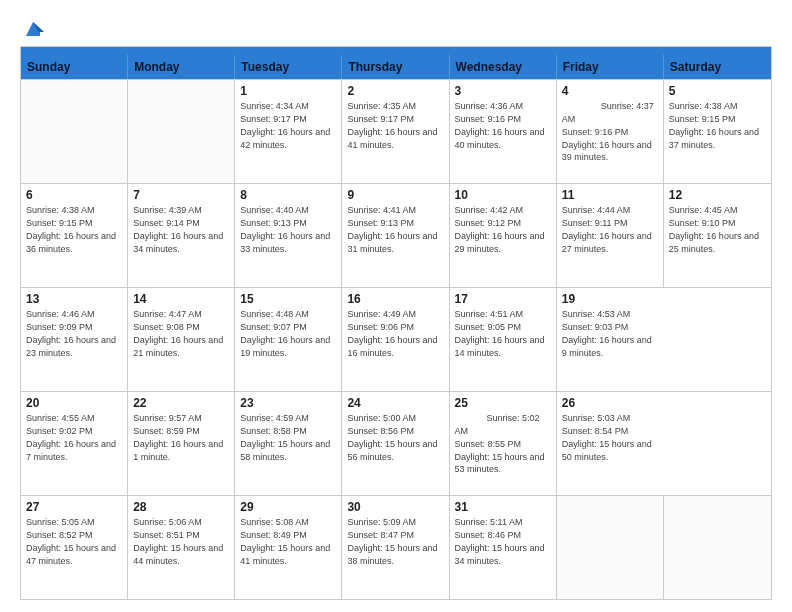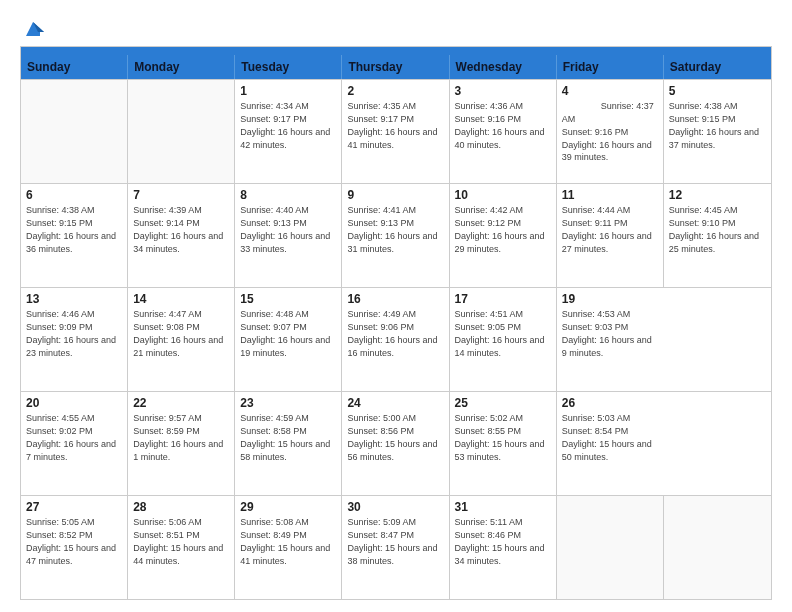--- a/index.html
+++ b/index.html
@@ -214,21 +214,21 @@
 Daylight: 16 hours and 7 minutes.</span></div>
           <div class="cal-cell"><span class="day-num">22</span><span class="info" style="white-space: pre-line;">Sunrise: 9:57 AM
 Sunset: 8:59 PM
 Daylight: 16 hours and 1 minute.</span></div>
           <div class="cal-cell"><span class="day-num">23</span><span class="info" style="white-space: pre-line;">Sunrise: 4:59 AM
 Sunset: 8:58 PM
 Daylight: 15 hours and 58 minutes.</span></div>
           <div class="cal-cell"><span class="day-num">24</span><span class="info" style="white-space: pre-line; margin-top: 36px;">Sunrise: 5:00 AM
 Sunset: 8:56 PM
 Daylight: 15 hours and 56 minutes.</span></div>
-          <div class="cal-cell"><span class="day-num">25</span><span class="info" style="white-space: pre-line;">Sunrise: 5:02 AM
+          <div class="cal-cell"><span class="day-num">25</span><span class="info" style="white-space: pre-line; margin-left: 32px;">Sunrise: 5:02 AM
 Sunset: 8:55 PM
 Daylight: 15 hours and 53 minutes.</span></div>
           <div class="cal-cell"><span class="day-num">26</span><span class="info" style="white-space: pre-line; margin-top: 30px;">Sunrise: 5:03 AM
 Sunset: 8:54 PM
 Daylight: 15 hours and 50 minutes.</span></div>
         </div>
         <div class="cal-row">
           <div class="cal-cell"><span class="day-num">27</span><span class="info" style="white-space: pre-line;">Sunrise: 5:05 AM
 Sunset: 8:52 PM
 Daylight: 15 hours and 47 minutes.</span></div>

